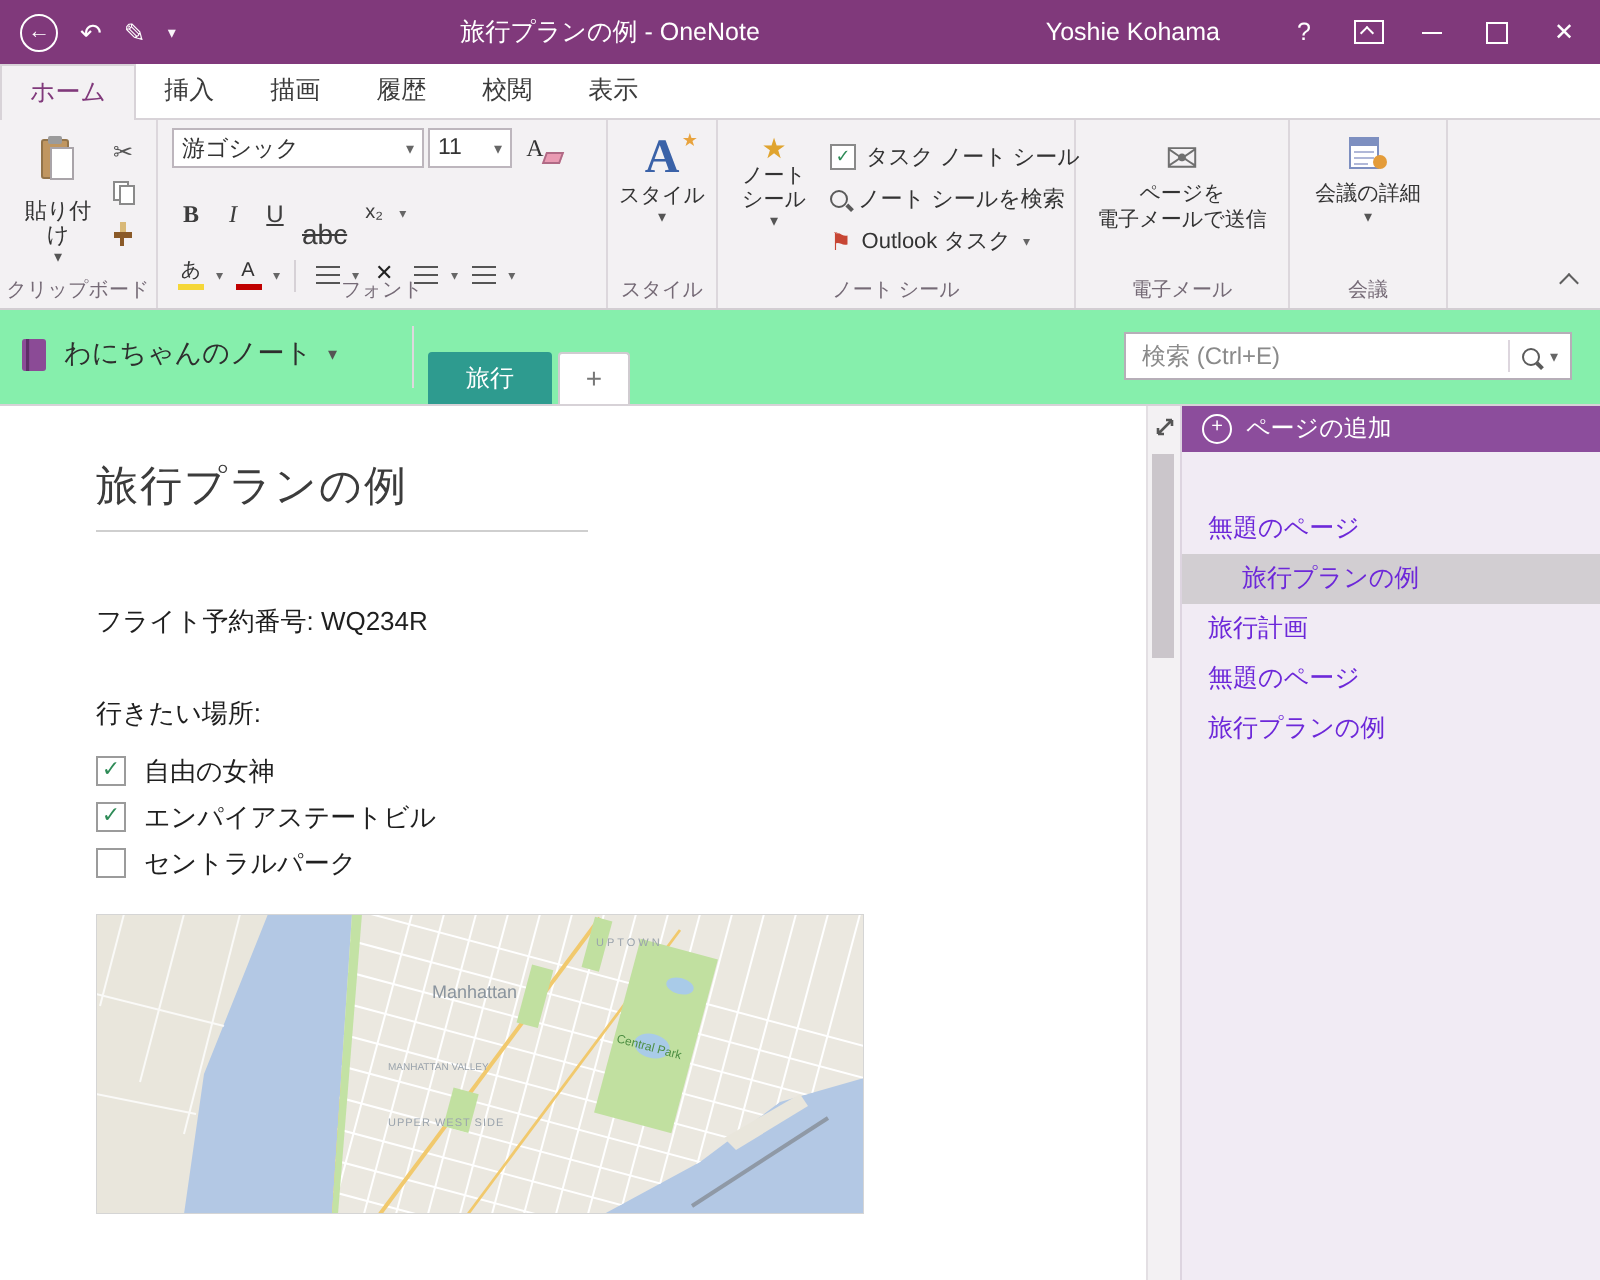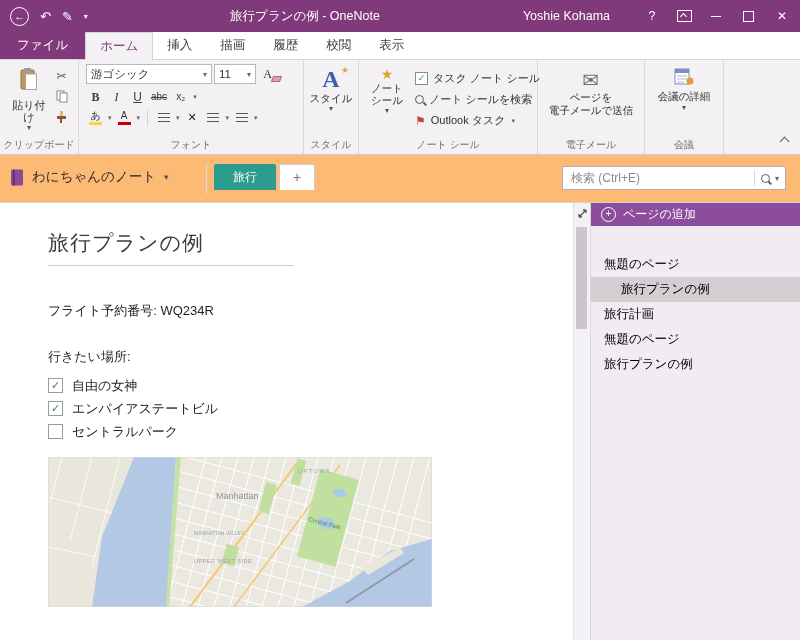--- a/index.html
+++ b/index.html
@@ -50,21 +50,21 @@
   .frow{display:flex;align-items:center;margin:4px 0 0 7px;gap:2px;}
   .combo{display:inline-flex;align-items:center;justify-content:space-between;background:#fff;
          border:1px solid #bdb6bd;height:18px;font-size:11.5px;padding:0 4px;color:#333;white-space:nowrap;}
   .combo-font{width:116px;} .combo-size{width:32px;}
   .caret{font-size:8px;color:#666;margin-left:3px;}
   .fbtn{min-width:15px;height:17px;display:inline-flex;align-items:center;justify-content:center;
         font-size:12px;color:#3d3d3d;padding:0 2px;line-height:1;}
   .fbtn.b{font-weight:bold;font-family:"Liberation Serif",serif;}
   .fbtn.i{font-style:italic;font-family:"Liberation Serif",serif;}
   .fbtn.u{text-decoration:underline;}
-  .fbtn.st{text-decoration:line-through;font-size:10px;}
+  .fbtn.st{text-decoration:line-through;font-size:14px;margin-top:20px;}
   .fbtn.sub{font-size:10px;}
   .caret-sm{font-size:7px;color:#666;margin:0 1px;}
   .vdiv{width:1px;height:16px;background:#d6d1d6;margin:0 4px;}
   .stack-btn{display:inline-flex;flex-direction:column;align-items:center;height:17px;justify-content:center;}
   .stacktxt{font-size:10px;line-height:10px;color:#333;}
   .bar{width:13px;height:3px;margin-top:1px;display:block;}
   .bar.yl{background:#f5d738;} .bar.rd{background:#c00000;}
   .lines-icon{width:12px;height:9px;
       background-image:repeating-linear-gradient(to bottom,#555 0 1px,transparent 1px 4px);}
   .x-ic{font-size:11px;color:#222;}
@@ -90,27 +90,27 @@
               transform:rotate(45deg);right:-3.5px;bottom:-1.5px;}
   .mail-btn{padding-top:9px;text-align:center;}
   .mail-ic{font-size:20px;color:#6f6f6f;line-height:22px;display:block;}
   .mail-line{font-size:10.5px;color:#333;line-height:13px;white-space:nowrap;}
   .meet-btn{padding-top:8px;text-align:center;}
   .collapse{position:absolute;right:11px;bottom:8px;width:10px;height:10px;}
   .chev{display:block;width:6px;height:6px;border-top:1.5px solid #5f5f5f;border-left:1.5px solid #5f5f5f;
         transform:rotate(45deg);margin:2px auto;}
 
   
-  .nbbar{position:absolute;top:155px;left:0;right:0;height:47px;background:#fdba74;
+  .nbbar{position:absolute;top:155px;left:0;right:0;height:47px;background:#86efac;
          border-bottom:1px solid #d7d2d7;z-index:2;}
   .nb-name{position:absolute;left:10px;top:13px;display:flex;align-items:center;gap:8px;
            font-size:13.5px;color:#2e2e2e;}
   .nb-caret{font-size:9px;color:#555;}
   .nb-div{position:absolute;left:206px;top:8px;bottom:8px;width:1px;background:#ddd8dd;}
-  .section-tabs{position:absolute;left:214px;bottom:12px;display:flex;align-items:flex-end;gap:3px;}
+  .section-tabs{position:absolute;left:214px;bottom:0;display:flex;align-items:flex-end;gap:3px;}
   .sec-tab{height:26px;line-height:26px;padding:0 19px;background:#2e9b8f;color:#fff;
            font-size:12px;border-radius:2px 2px 0 0;}
   .add-tab{height:25px;width:34px;background:#fff;border:1px solid #d0cbd0;border-bottom:none;
            color:#777;text-align:center;line-height:24px;font-size:14px;border-radius:2px 2px 0 0;}
   .search{position:absolute;right:14px;top:11px;width:224px;height:24px;background:#fff;
           border:1px solid #b6aeb8;display:flex;align-items:center;box-sizing:border-box;}
   .search-input{flex:1;border:none;outline:none;font-size:12px;padding:0 8px;color:#444;min-width:0;
                 font-family:inherit;background:transparent;}
   .search-input::placeholder{color:#8a8a8a;}
   .search-div{width:1px;height:16px;background:#ddd6de;margin-right:6px;}
@@ -138,21 +138,21 @@
   .expand-btn{height:20px;display:flex;align-items:center;justify-content:center;}
   .thumb{position:absolute;top:24px;left:2px;width:11px;height:102px;background:#cbc6cb;}
 
   .sidebar{width:210px;background:#f1ebf4;position:relative;flex:none;border-left:1px solid #ddd4e0;
            box-sizing:border-box;}
   .sb-header{height:23px;background:#8c4d9c;color:#fff;display:flex;align-items:center;gap:7px;
              padding-left:10px;font-size:12px;}
   .sb-plus{width:13px;height:13px;border:1px solid #fff;border-radius:50%;text-align:center;
            line-height:12px;font-size:10px;flex:none;}
   .sb-list{margin-top:26px;}
-  .sb-item{height:25px;line-height:25px;padding-left:13px;font-size:12.5px;color:#000000;
+  .sb-item{height:25px;line-height:25px;padding-left:13px;font-size:12.5px;color:#6d28d9;
            white-space:nowrap;overflow:hidden;}
   .sb-item.indent{padding-left:30px;}
   .sb-item.selected{background:#d2ced2;}
 </style>
 </head>
 <body>
 
 <div class="window">
 
   <div class="titlebar">
@@ -177,21 +177,20 @@
           <span class="min-line"></span>
         </span>
       <span class="tb-btn">
           <span class="max-box"></span>
         </span>
       <span class="tb-btn close-btn">✕</span>
     </div>
   </div>
 
   <div class="tabs">
-    <div class="tab-file">ファイル</div>
     <div class="tab active">ホーム</div>
     <div class="tab">挿入</div>
     <div class="tab">描画</div>
     <div class="tab">履歴</div>
     <div class="tab">校閲</div>
     <div class="tab">表示</div>
   </div>
 
   <div class="ribbon">
 

